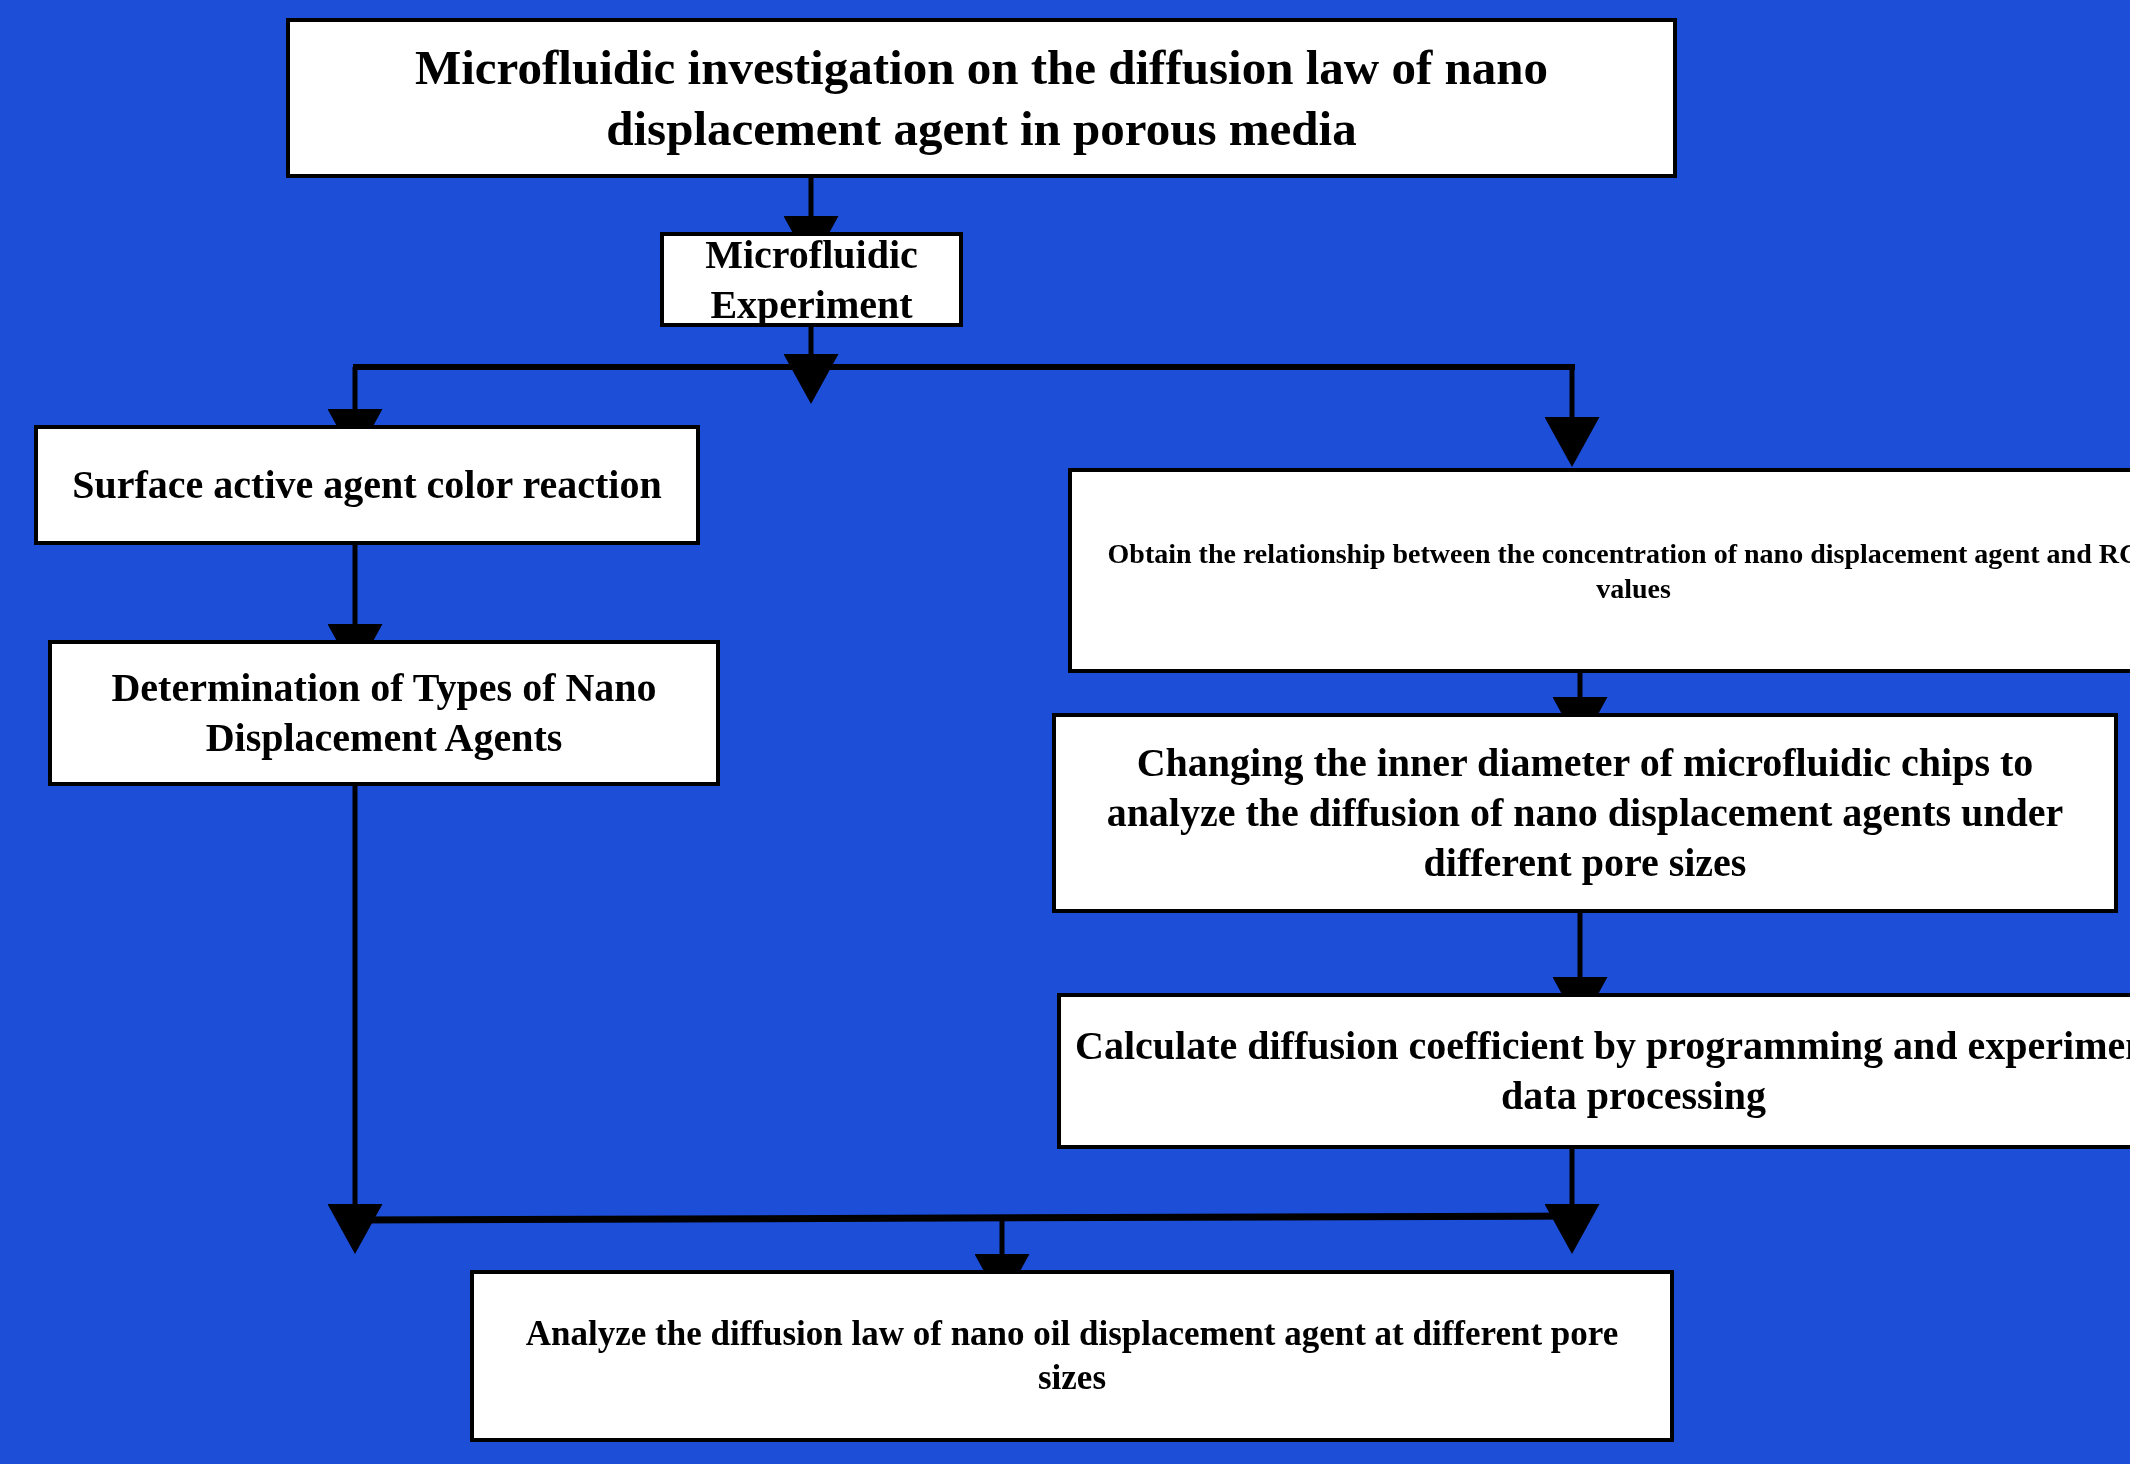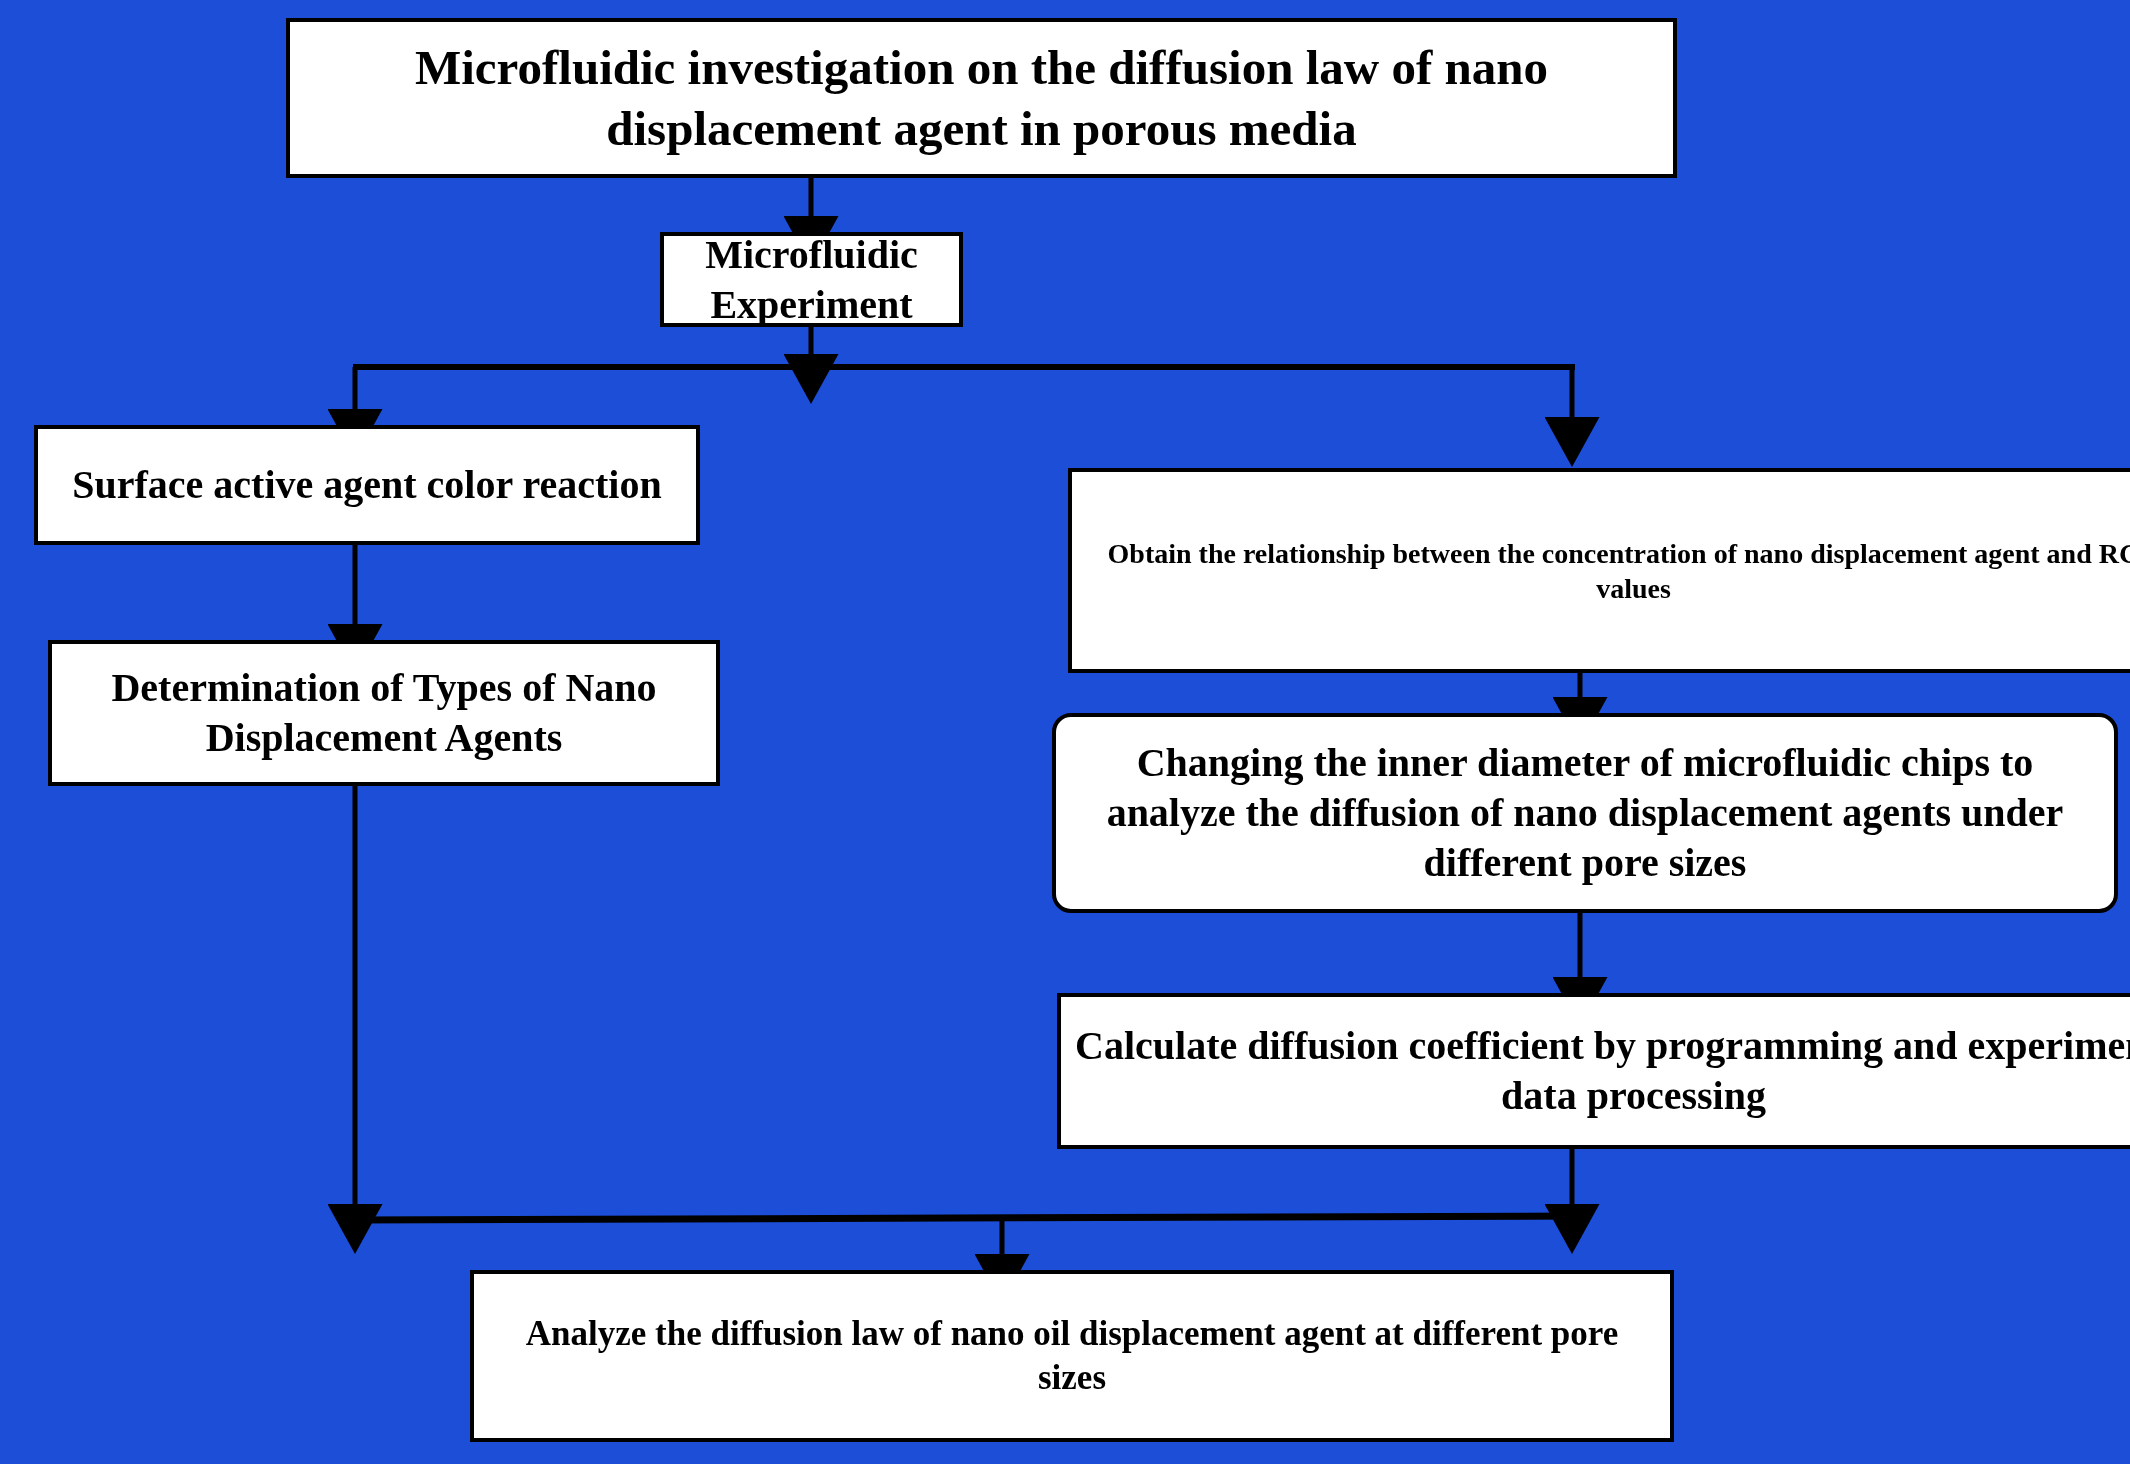--- a/index.html
+++ b/index.html
@@ -42,21 +42,21 @@
     width: 100%;
     white-space: pre-line;
   }
 
   
   #node-title        { left: 286px;  top: 18px;   width: 1391px; height: 160px; font-size: 49px; }
   #node-experiment   { left: 660px;  top: 232px;  width: 303px;  height: 95px;  font-size: 40px; }
   #node-surface      { left: 34px;   top: 425px;  width: 666px;  height: 120px; font-size: 40px; }
   #node-determination{ left: 16px;   top: 640px;  width: 672px;  height: 146px; font-size: 40px; margin-left: 32px; }
   #node-rgb          { left: 1068px; top: 433px;  width: 1131px; height: 205px; font-size: 28px; margin-top: 35px; }
-  #node-chips        { left: 1052px; top: 713px;  width: 1066px; height: 200px; font-size: 40px; border-radius: 19px; }
+  #node-chips        { left: 1052px; top: 713px;  width: 1066px; height: 200px; font-size: 40px; }
   #node-calculate    { left: 1057px; top: 993px;  width: 1153px; height: 156px; font-size: 40px; }
   #node-final        { left: 470px;  top: 1270px; width: 1204px; height: 172px; font-size: 35px; }
 </style>
 </head>
 <body>
 
 <div id="flowchart-page">
 
   <svg id="edges-layer" viewBox="0 0 2130 1464" width="2130" height="1464" xmlns="http://www.w3.org/2000/svg">
     <defs>

